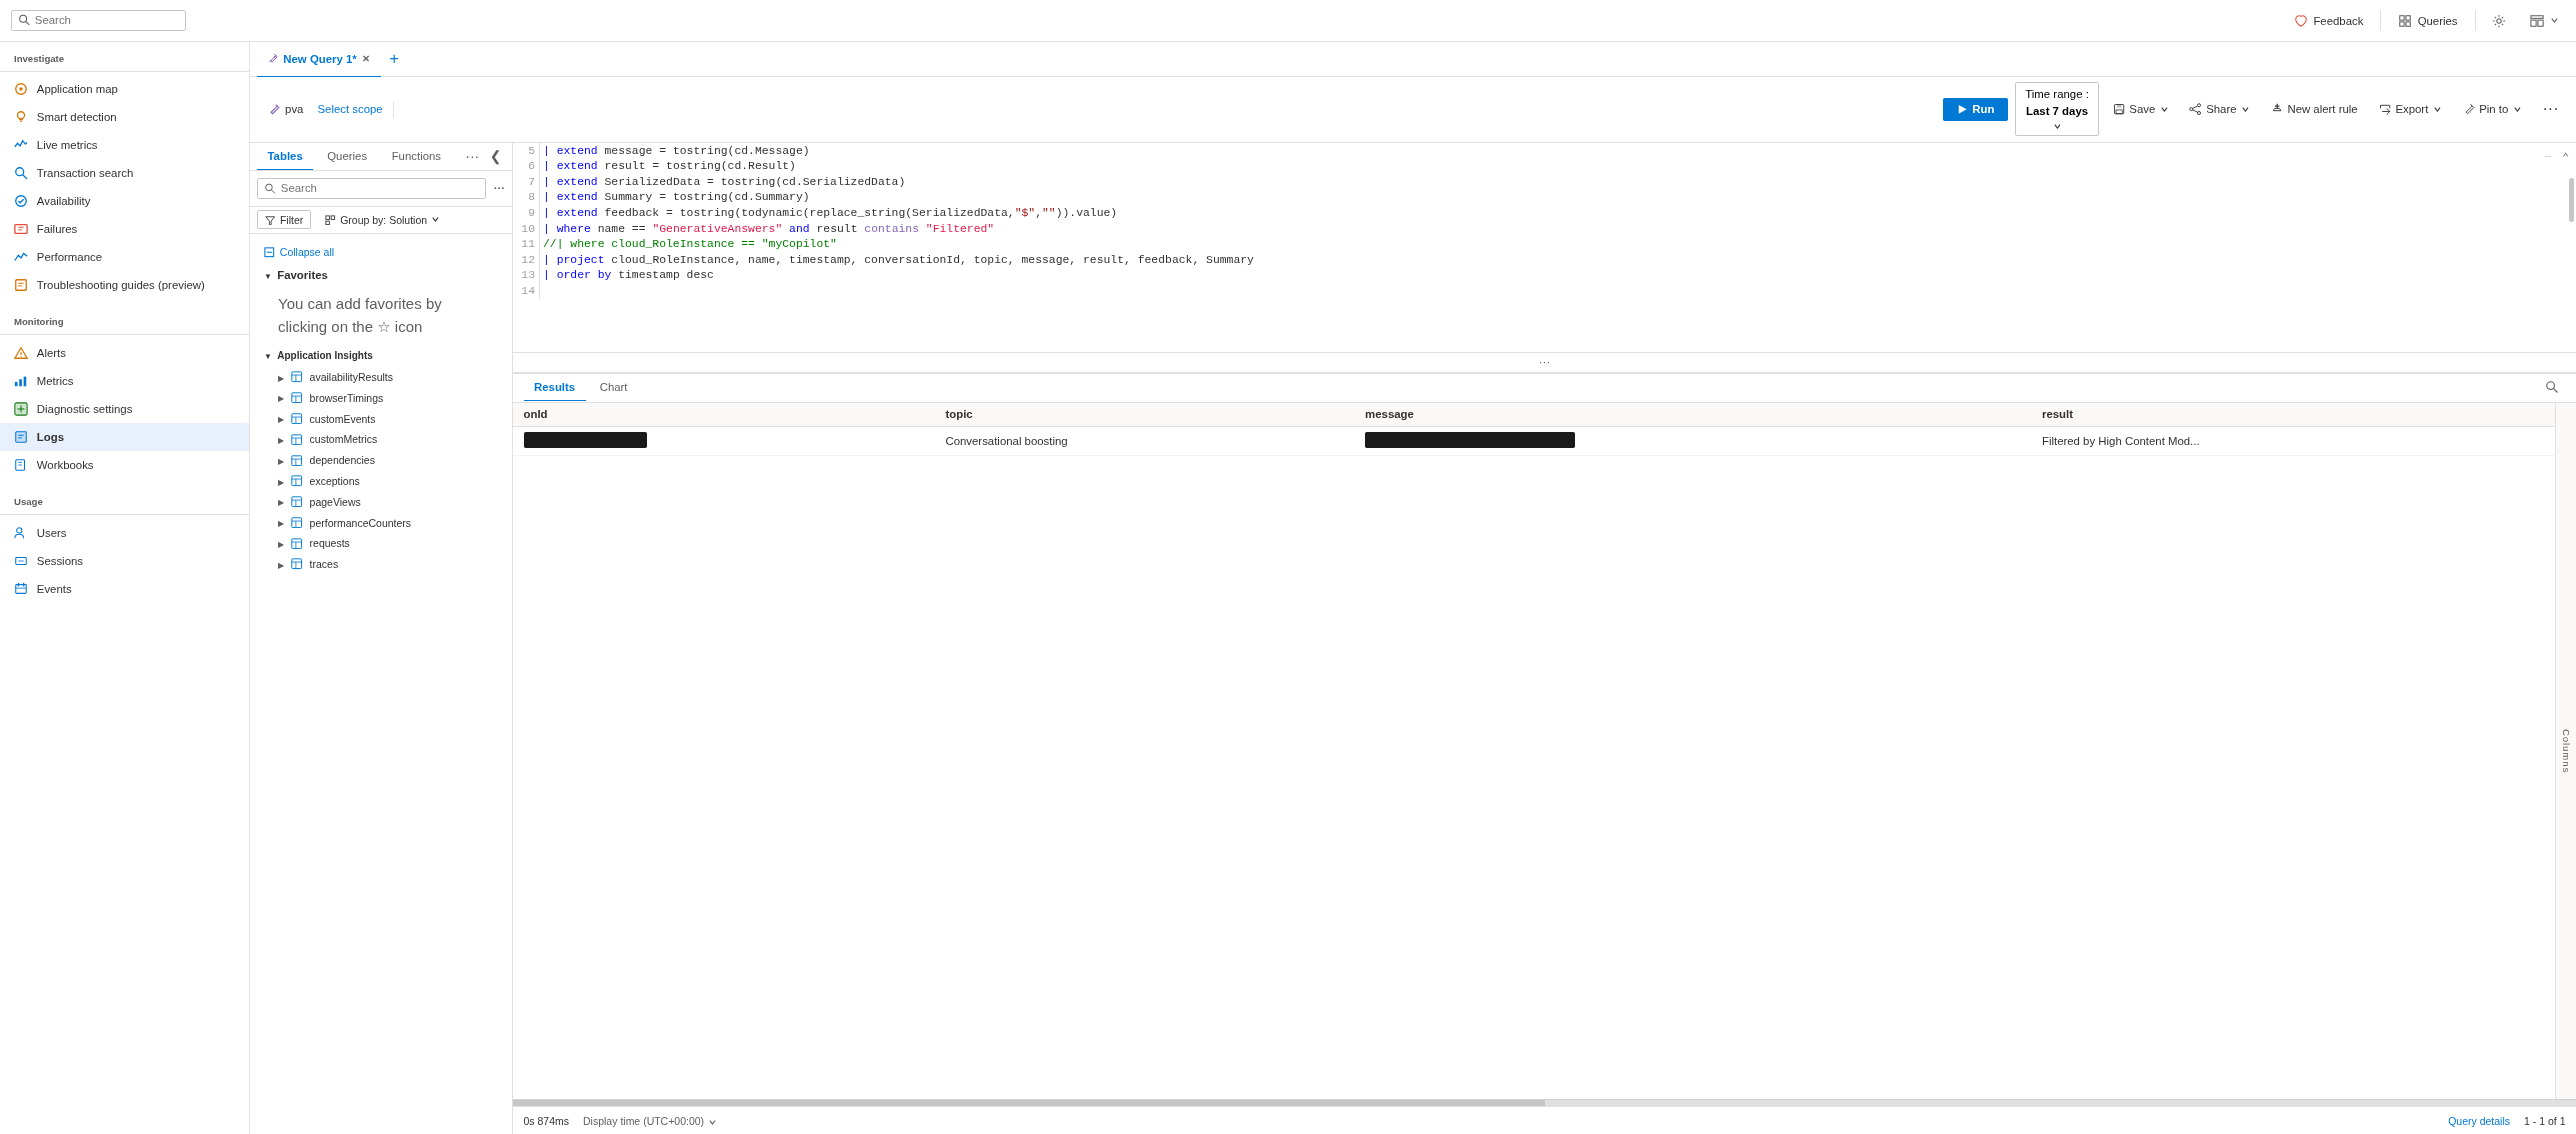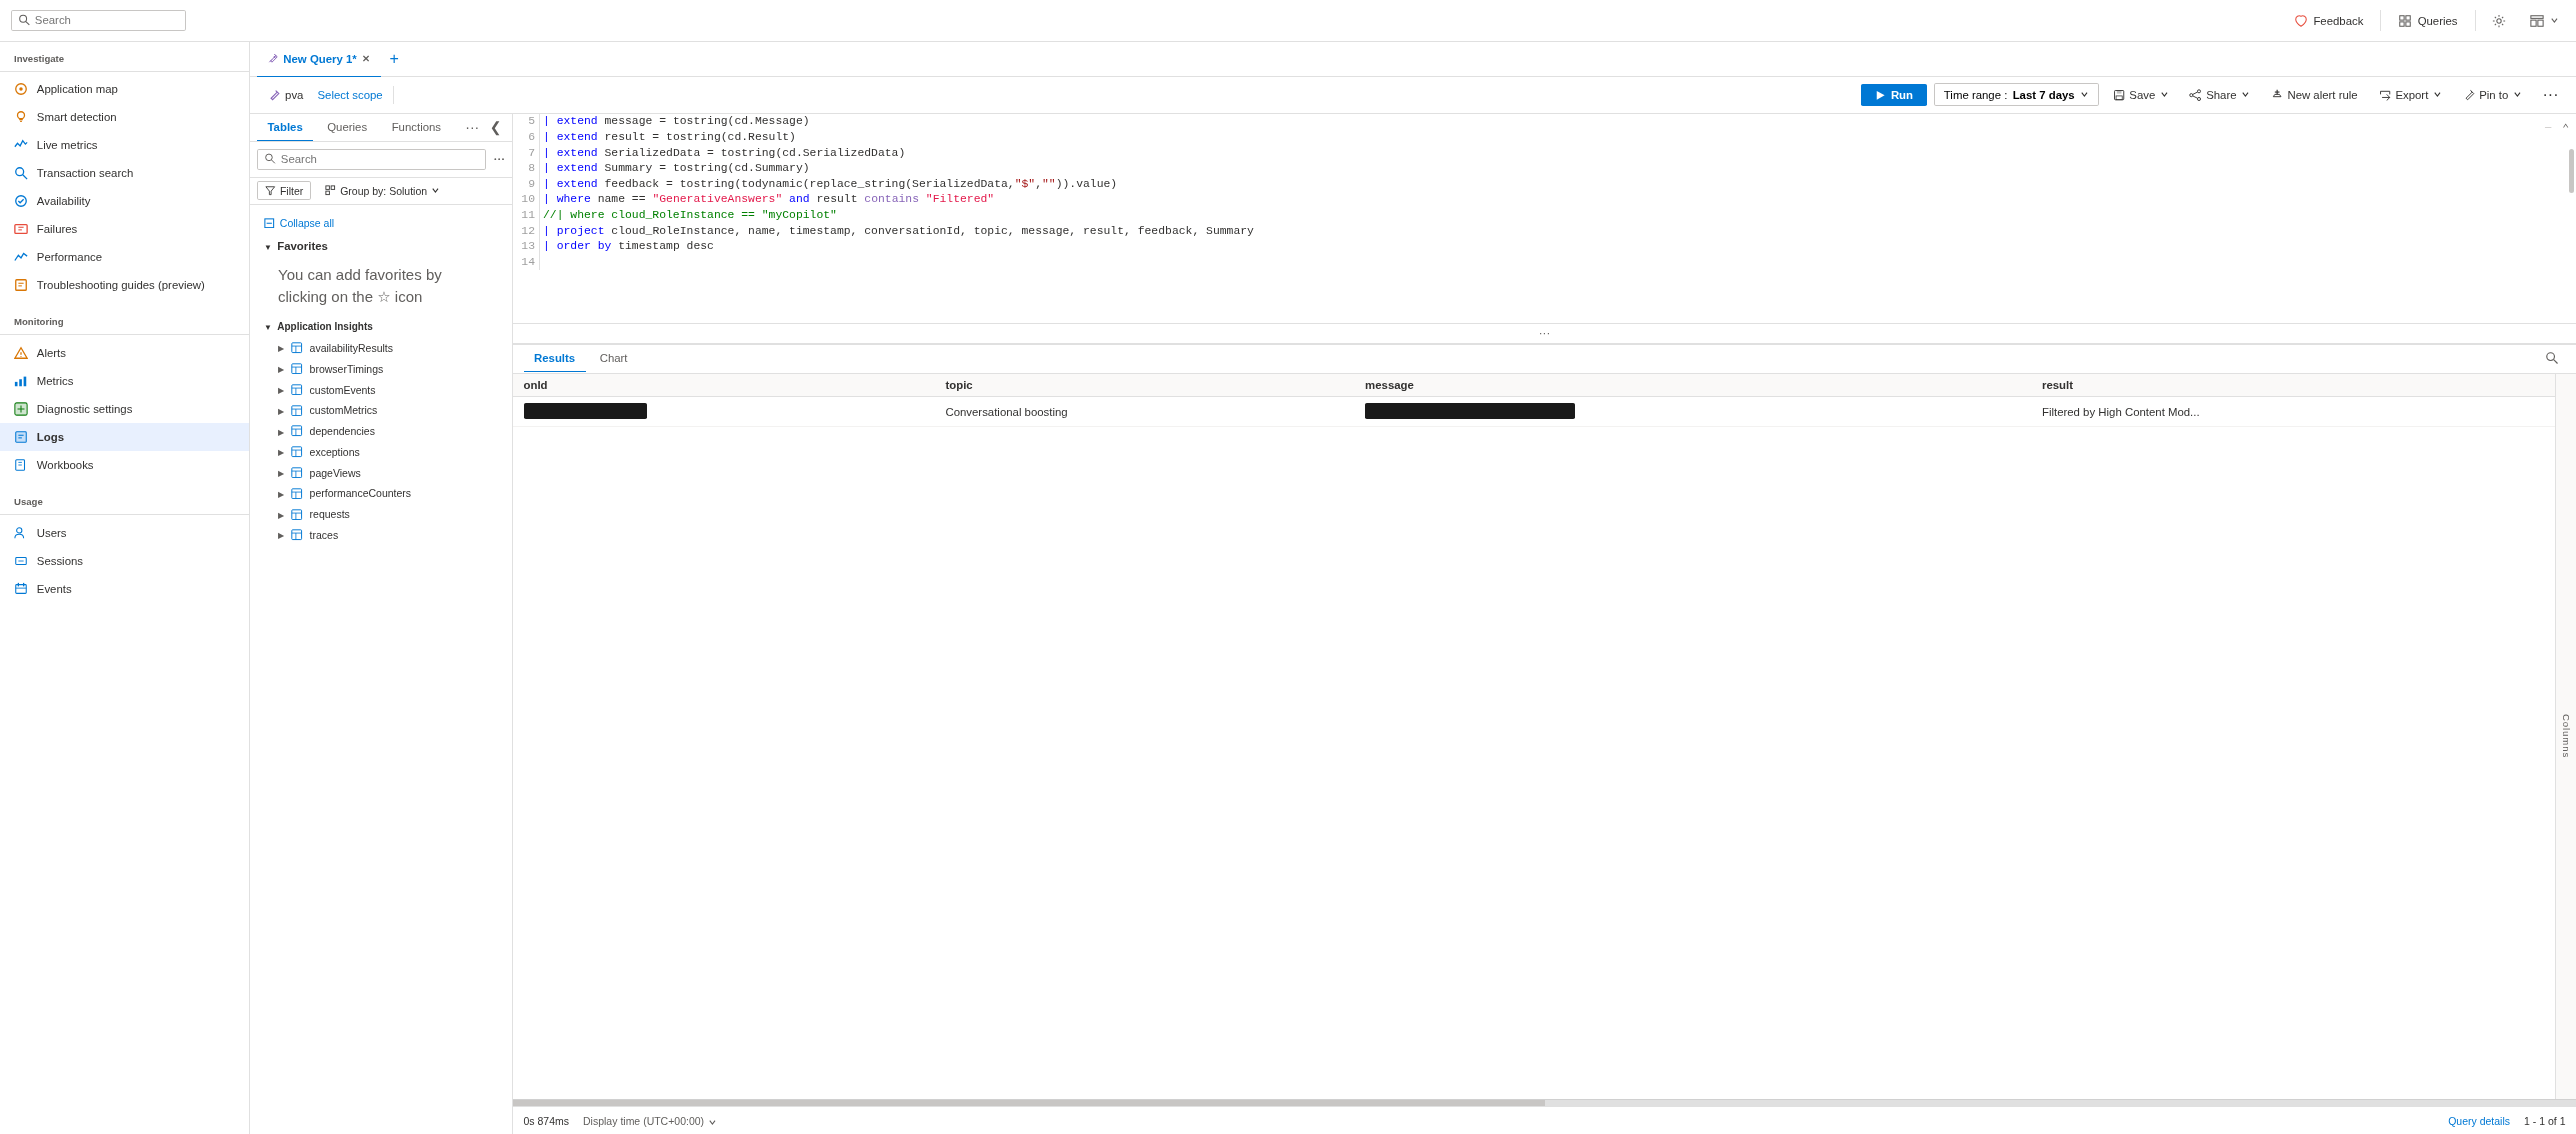--- a/index.html
+++ b/index.html
@@ -157,20 +157,21 @@
     .time-range-btn {
       display: flex;
       align-items: center;
       gap: 5.3px;
       border: 0.9px solid #c8c6c4;
       padding: 4.4px 8.8px;
       border-radius: 1.8px;
       cursor: pointer;
       font-size: 11.4px;
       background: #fff;
+      flex-direction: column;
     }
     .toolbar-action {
       display: flex;
       align-items: center;
       gap: 4.4px;
       padding: 4.4px 7px;
       cursor: pointer;
       border-radius: 1.8px;
       font-size: 11.4px;
       color: #323130;

